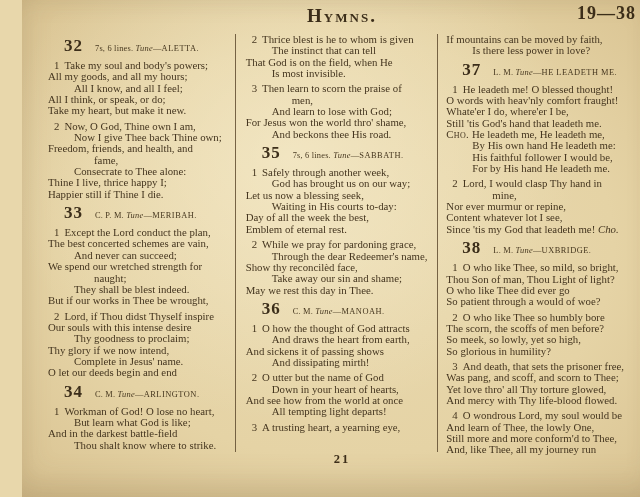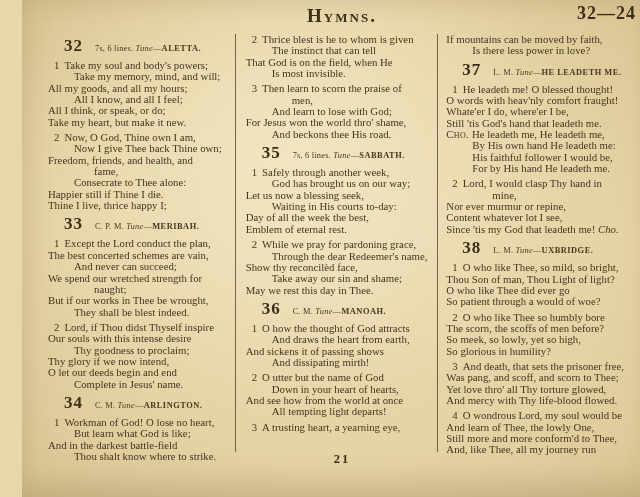--- a/index.html
+++ b/index.html
@@ -46,77 +46,76 @@
   .i2{padding-left:46px;}
   .verse{margin-bottom:4px;}
   .vnum{display:inline-block;margin-left:6px;margin-right:5px;}
   .hymn-head{display:flex;align-items:baseline;margin:3px 0 3px 0;height:20px;}
   .hymn-num{
     font-size:17px;font-weight:bold;line-height:18px;
     margin-left:16px;margin-right:12px;color:#3c2e1a;letter-spacing:1px;
   }
   .hymn-meta{font-size:8.4px;letter-spacing:.2px;color:#46371f;}
   .hymn-meta i{letter-spacing:.3px;}
-  .tune-name{font-weight:bold;letter-spacing:.5px;}
+  .tune-name{font-weight:normal;letter-spacing:.5px;}
   .sc{font-variant:small-caps;letter-spacing:.3px;}
   .pagenum{
     position:absolute;bottom:30px;left:0;width:100%;text-align:center;
     font-size:12.5px;font-weight:bold;letter-spacing:2px;color:#3c2e1a;
   }
 </style>
 </head>
 <body>
 
 <div class="page">
   <div class="title">Hymns.</div>
-  <div class="range">32—24</div>
+  <div class="range">19—38</div>
 
   <div class="cols">
     <div class="col col1">
         <div class="hymn-head">
           <span class="hymn-num">32</span>
           <span class="hymn-meta"><span>7s, 6 lines. </span><i>Tune</i>—<span class="tune-name">ALETTA.</span></span>
         </div>
         <div class="verse">
           <div class="line"><span class="vnum">1</span>Take my soul and body's powers;</div>
-          <div class="line i1">Take my memory, mind, and will;</div>
           <div class="line">All my goods, and all my hours;</div>
           <div class="line i1">All I know, and all I feel;</div>
           <div class="line">All I think, or speak, or do;</div>
           <div class="line">Take my heart, but make it new.</div>
         </div>
         <div class="verse">
           <div class="line"><span class="vnum">2</span>Now, O God, Thine own I am,</div>
           <div class="line i1">Now I give Thee back Thine own;</div>
           <div class="line">Freedom, friends, and health, and</div>
           <div class="line i2">fame,</div>
           <div class="line i1">Consecrate to Thee alone:</div>
+          <div class="line">Thine I live, thrice happy I;</div>
           <div class="line">Happier still if Thine I die.</div>
-          <div class="line">Thine I live, thrice happy I;</div>
         </div>
         <div class="hymn-head">
           <span class="hymn-num">33</span>
           <span class="hymn-meta"><span>C. P. M. </span><i>Tune</i>—<span class="tune-name">MERIBAH.</span></span>
         </div>
         <div class="verse">
           <div class="line"><span class="vnum">1</span>Except the Lord conduct the plan,</div>
           <div class="line">The best concerted schemes are vain,</div>
           <div class="line i1">And never can succeed;</div>
           <div class="line">We spend our wretched strength for</div>
           <div class="line i2">naught;</div>
+          <div class="line i1">They shall be blest indeed.</div>
           <div class="line">But if our works in Thee be wrought,</div>
-          <div class="line i1">They shall be blest indeed.</div>
         </div>
         <div class="verse">
           <div class="line"><span class="vnum">2</span>Lord, if Thou didst Thyself inspire</div>
           <div class="line">Our souls with this intense desire</div>
           <div class="line i1">Thy goodness to proclaim;</div>
           <div class="line">Thy glory if we now intend,</div>
+          <div class="line i1">Complete in Jesus' name.</div>
           <div class="line">O let our deeds begin and end</div>
-          <div class="line i1">Complete in Jesus' name.</div>
         </div>
         <div class="hymn-head">
           <span class="hymn-num">34</span>
           <span class="hymn-meta"><span>C. M. </span><i>Tune</i>—<span class="tune-name">ARLINGTON.</span></span>
         </div>
         <div class="verse">
           <div class="line"><span class="vnum">1</span>Workman of God! O lose no heart,</div>
           <div class="line i1">But learn what God is like;</div>
           <div class="line">And in the darkest battle-field</div>
           <div class="line i1">Thou shalt know where to strike.</div>

